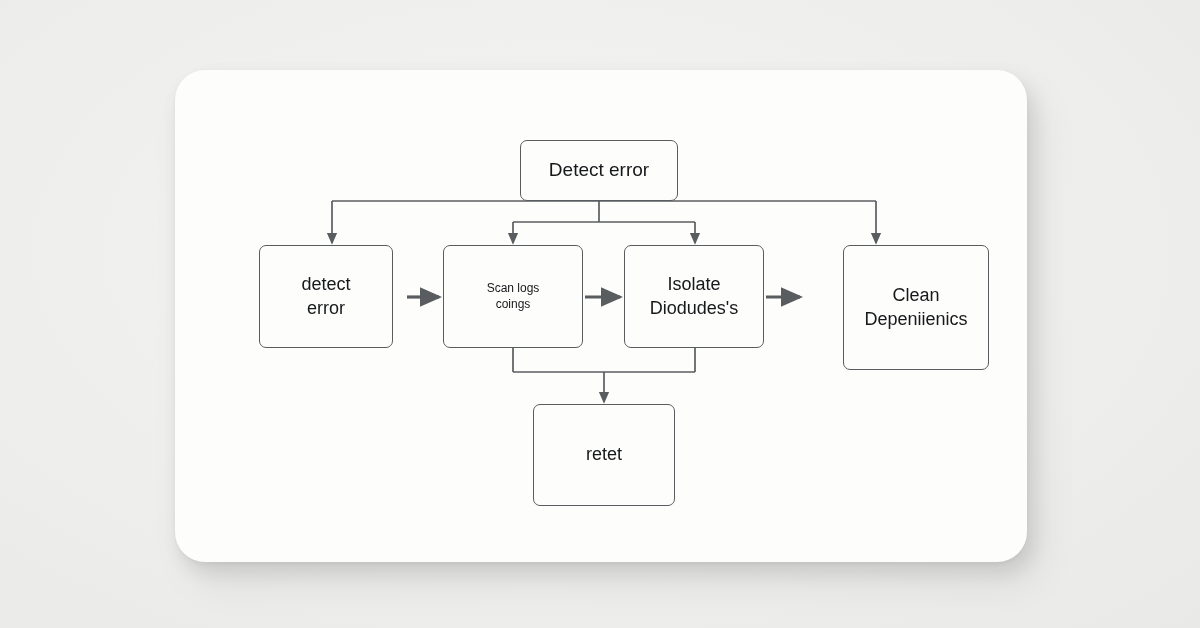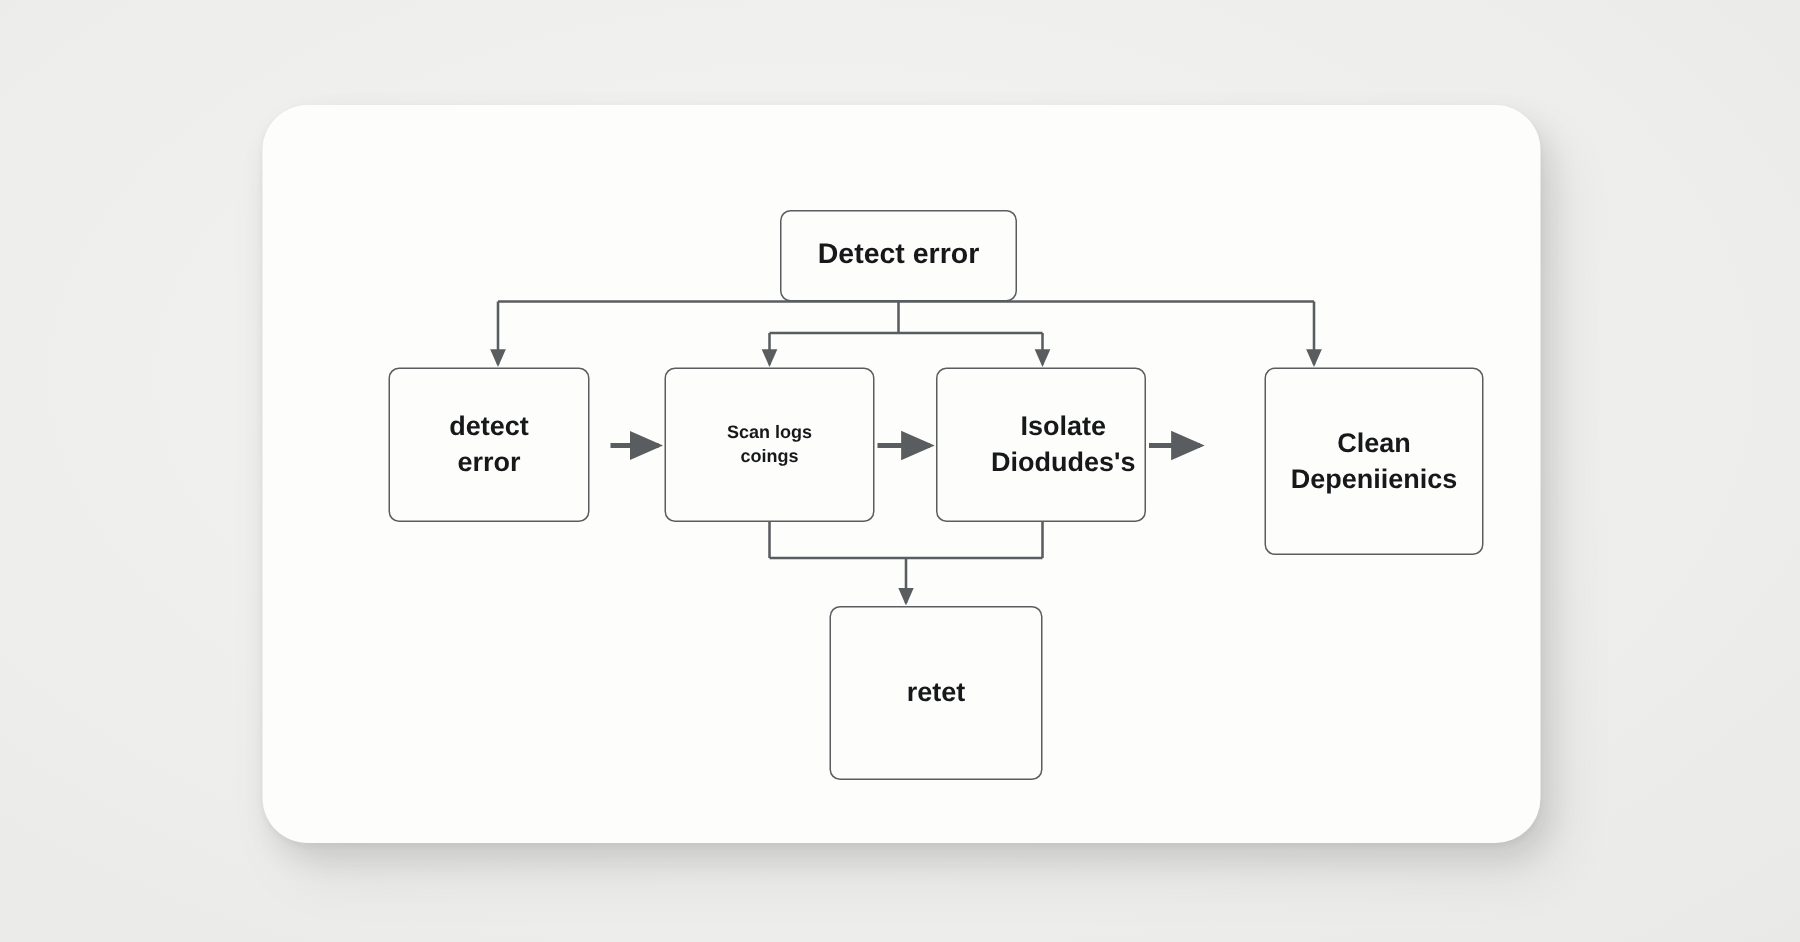--- a/index.html
+++ b/index.html
@@ -12,21 +12,20 @@
     background: #f1f1f0;
     font-family: "Liberation Sans", sans-serif;
     overflow: hidden;
     position: relative;
   }
 
   #stage {
     position: absolute;
     inset: 0;
     background: radial-gradient(ellipse at 45% 40%, #f4f4f3 0%, #eeeeec 60%, #e9e9e7 100%);
-    font-weight: bold;
   }
 
   
   #card {
     position: absolute;
     left: 175px;
     top: 70px;
     width: 852px;
     height: 492px;
     background: #fdfdfc;
@@ -91,36 +90,34 @@
     width: 140px;
     height: 103px;
     font-size: 12px;
   }
   #node-isolate {
     left: 624px;
     top: 245px;
     width: 140px;
     height: 103px;
     font-size: 18px;
-    justify-content: flex-end;
   }
   #node-clean {
     left: 843px;
     top: 245px;
     width: 146px;
     height: 125px;
     font-size: 18px;
   }
   #node-retry {
     left: 533px;
     top: 404px;
     width: 142px;
-    height: 116px;
+    height: 102px;
     font-size: 18px;
-    margin-left: 20px;
   }
 </style>
 </head>
 <body>
 
 <div id="stage">
 
   <div id="card">
     <div id="diagram"></div>
   </div>

